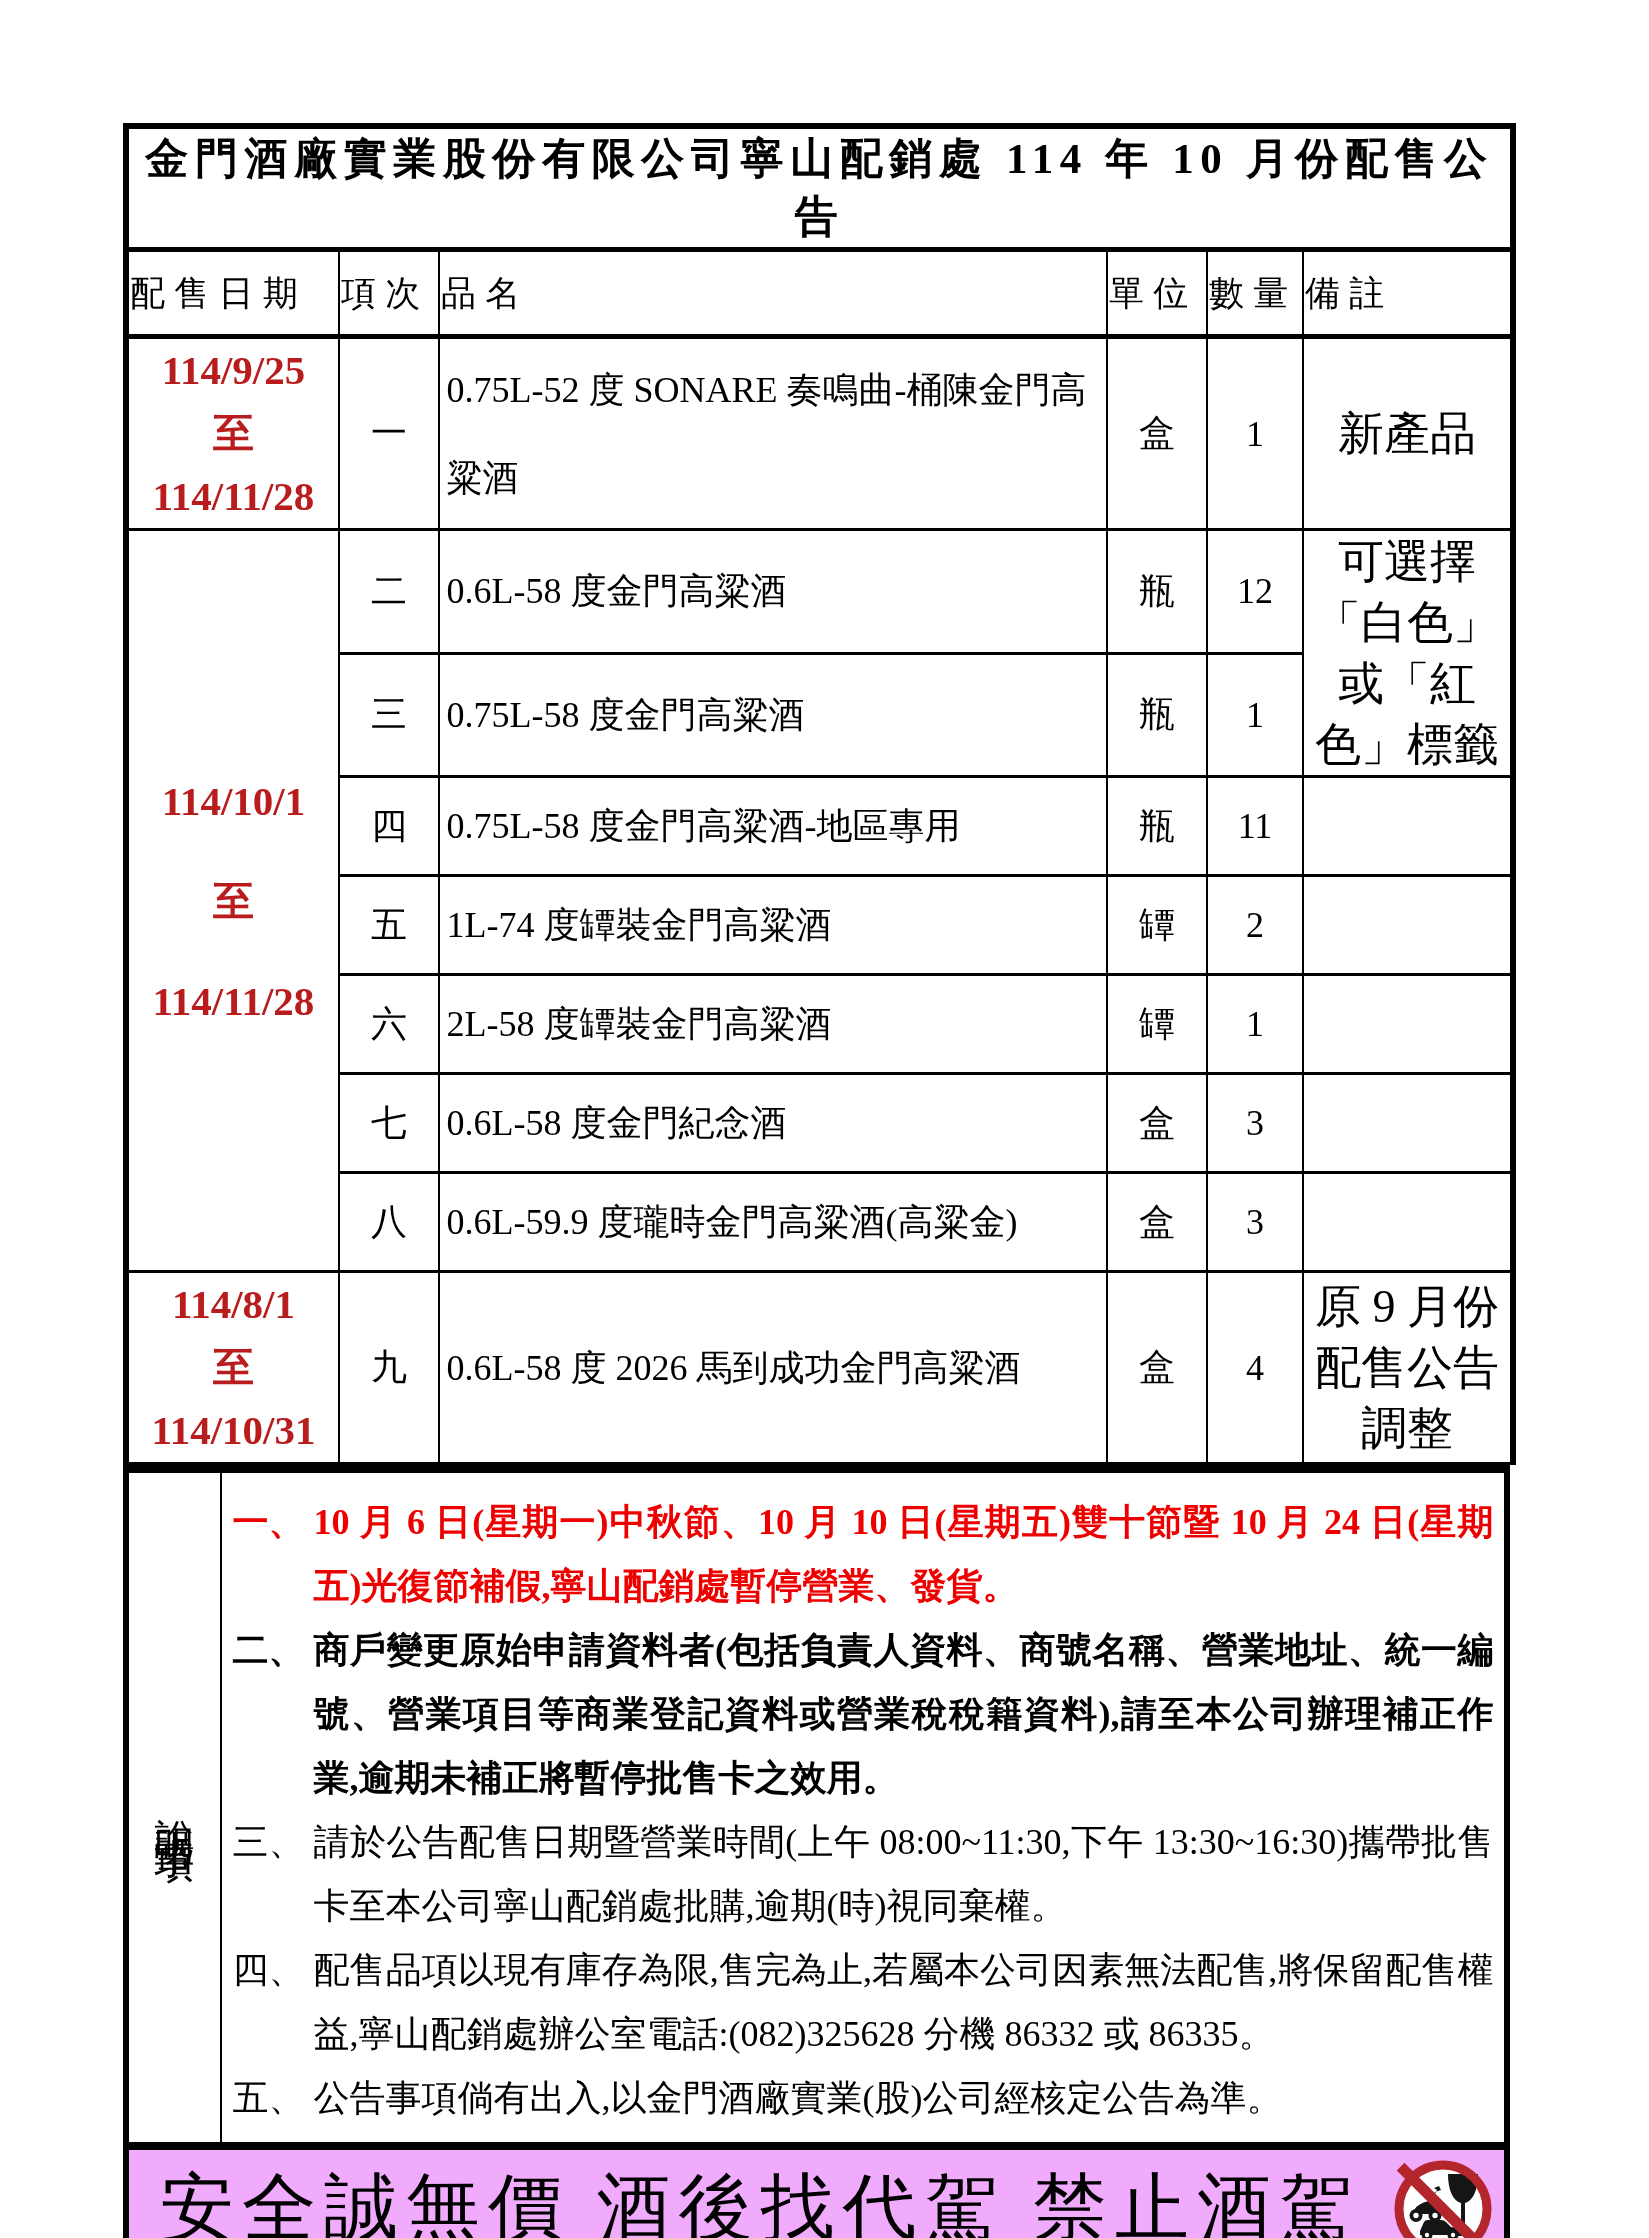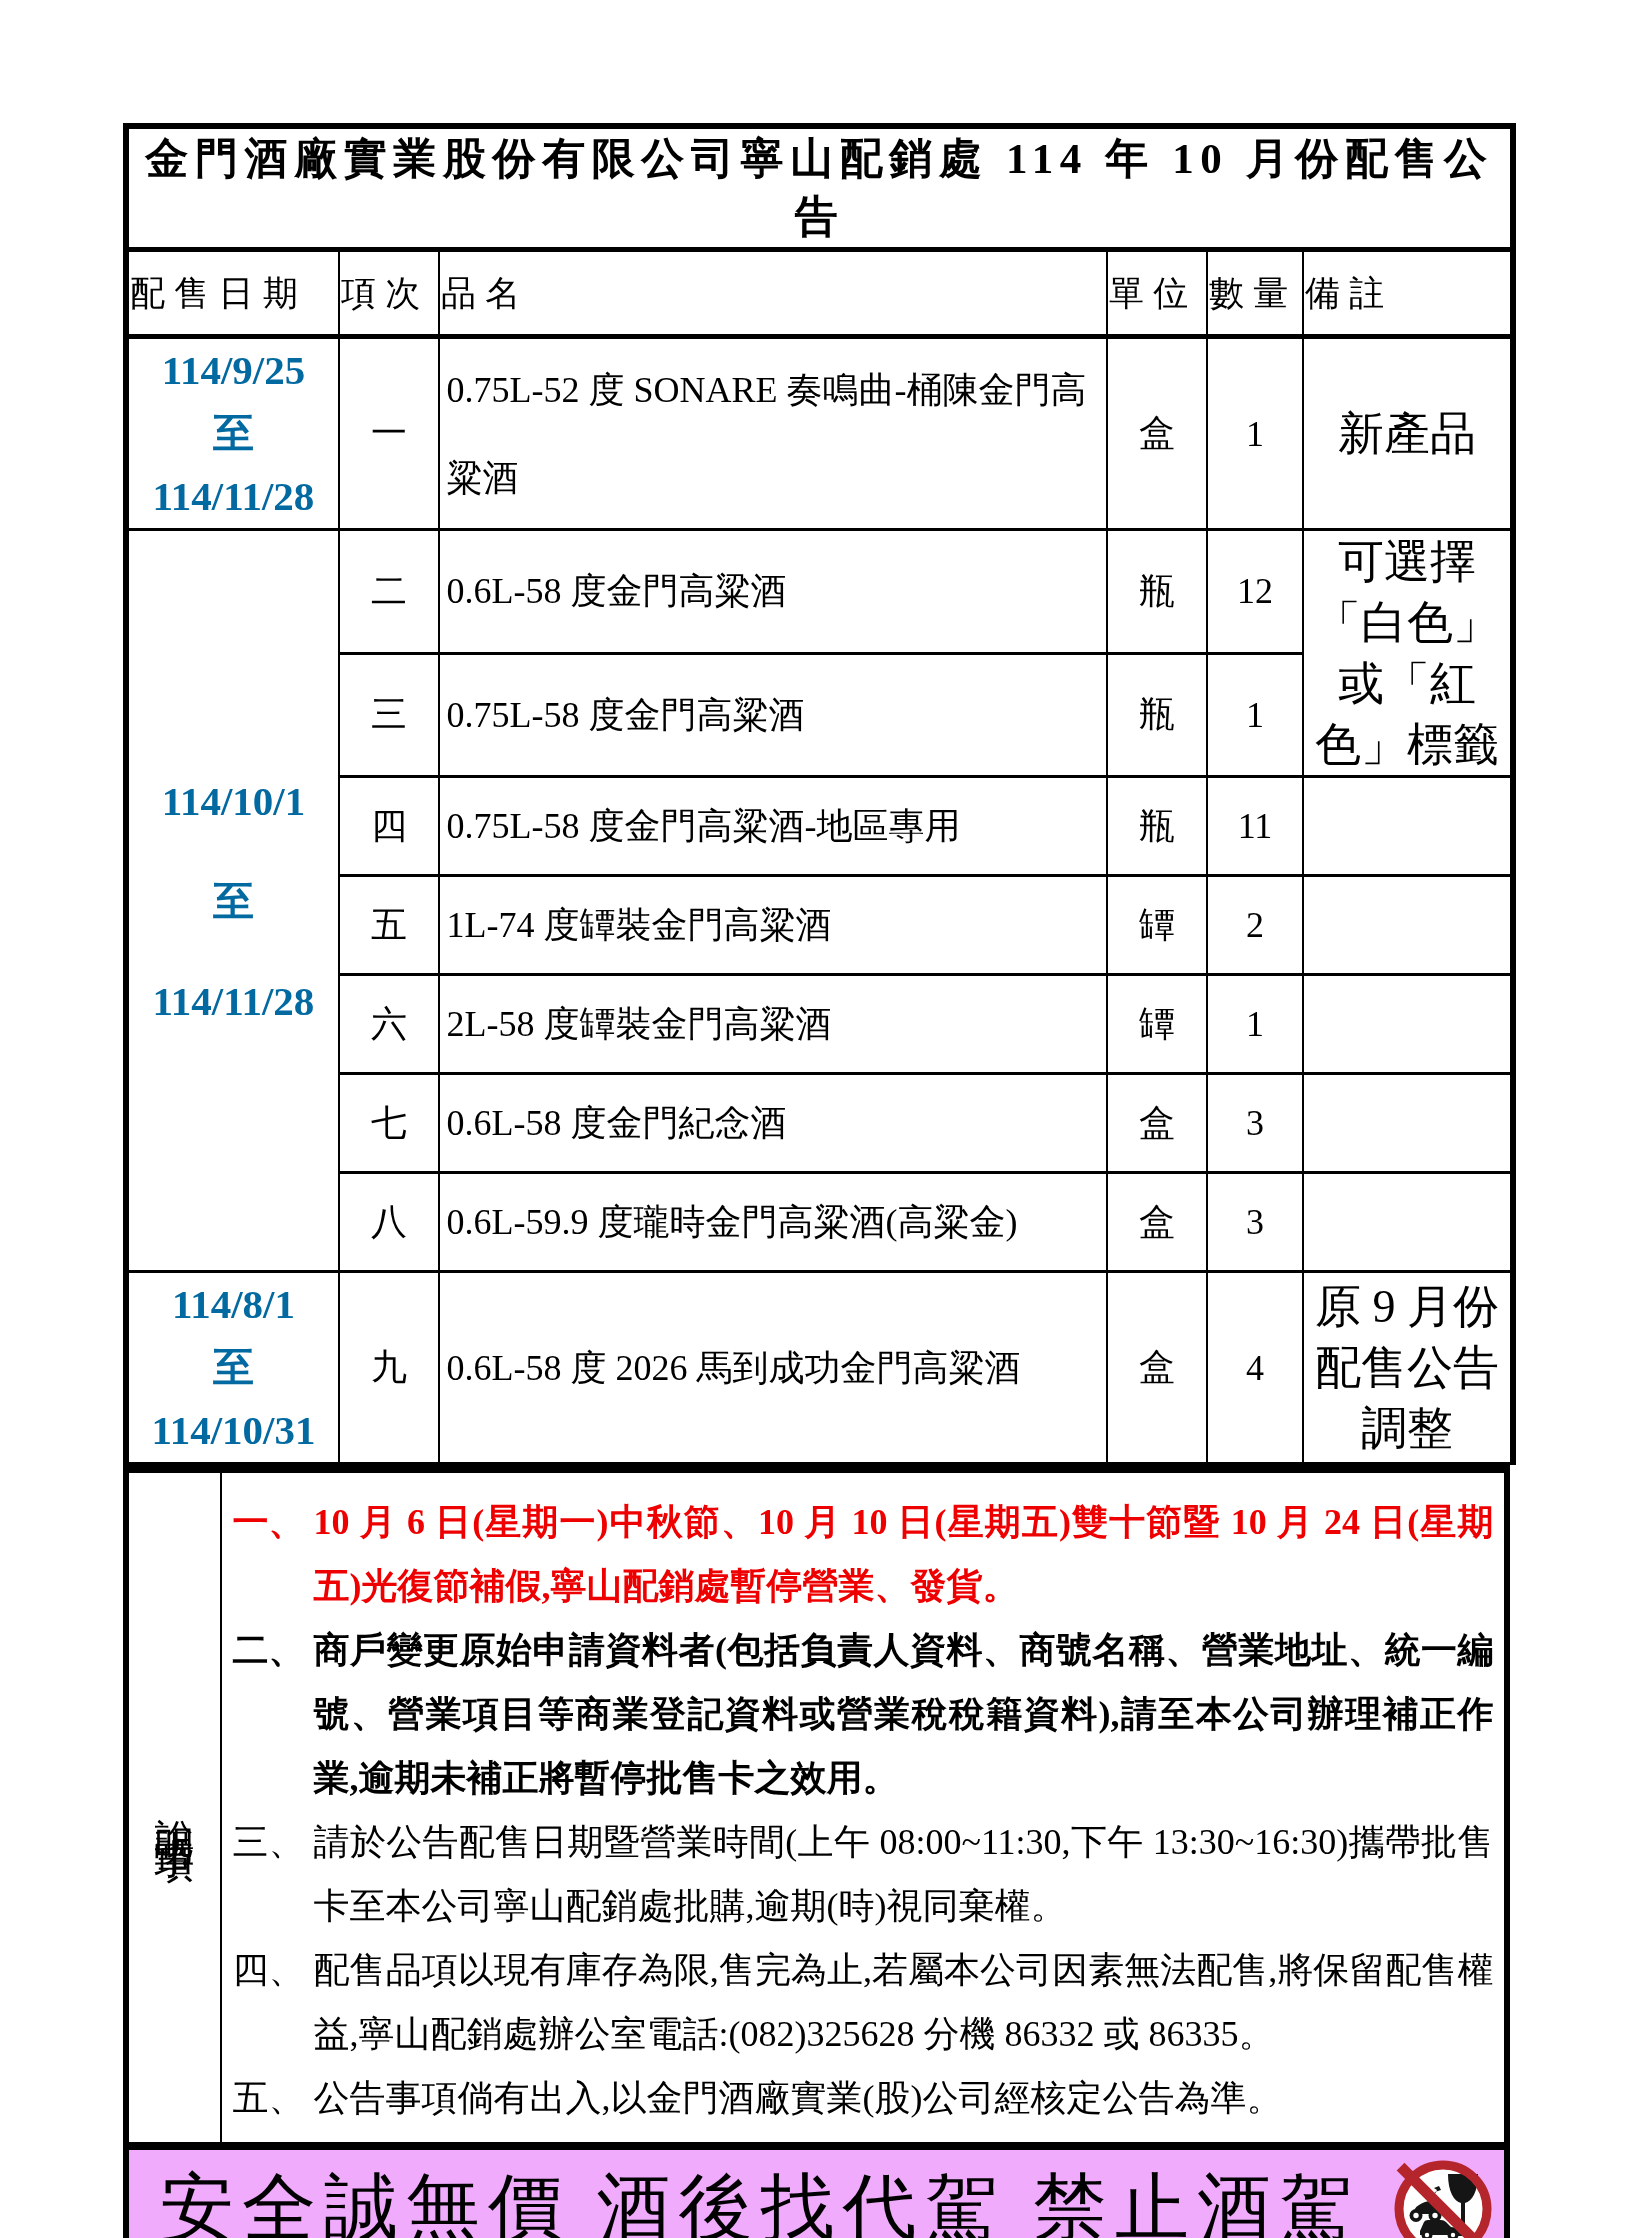--- a/index.html
+++ b/index.html
@@ -62,21 +62,21 @@
   td.c-note {
     text-align: center;
     font-size: 46px;
     line-height: 61px;
     padding: 0 2.7px;
   }
   td.c-date {
     text-align: center;
     font-size: 41px;
     font-weight: bold;
-    color: #0369a1;
+    color: #b91c1c;
     line-height: 63px;
     padding: 0 1.3px;
   }
   td.c-date.tall { line-height: 100px; }
   tr.r-big  td { height: 185px; }
   tr.r-std  td { height: 94px; }
 
   
   .notes {
     display: flex;

